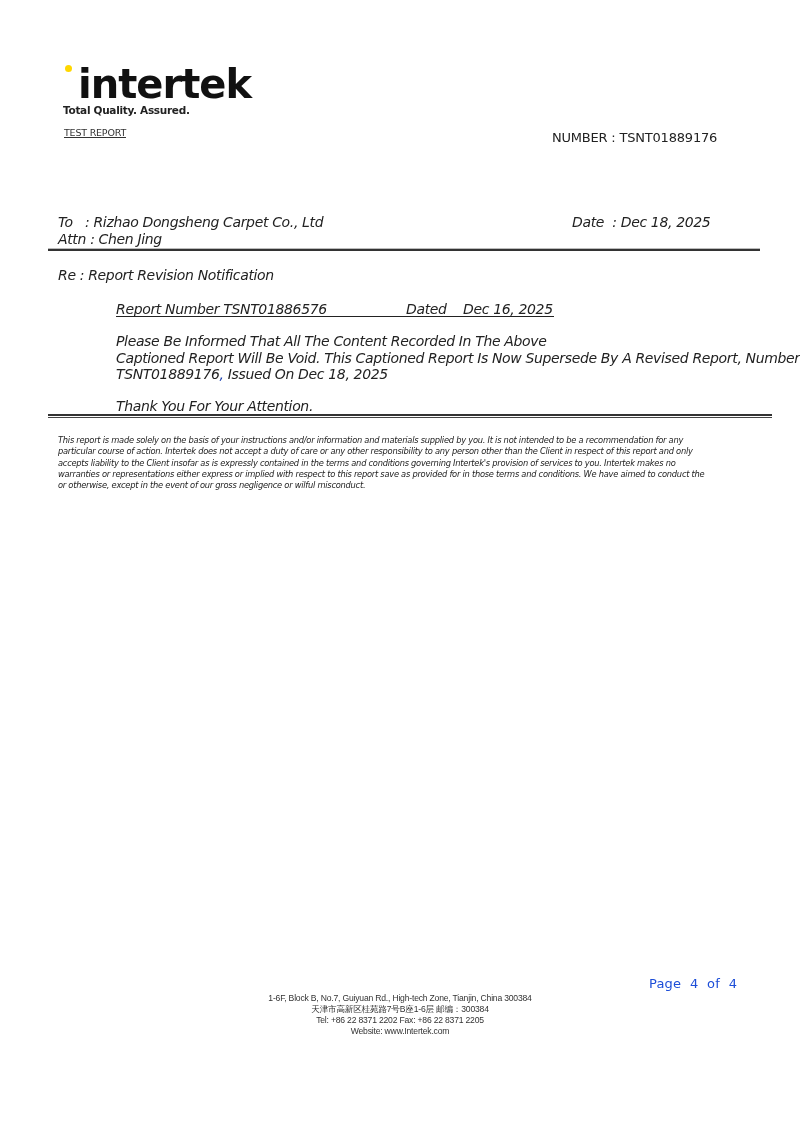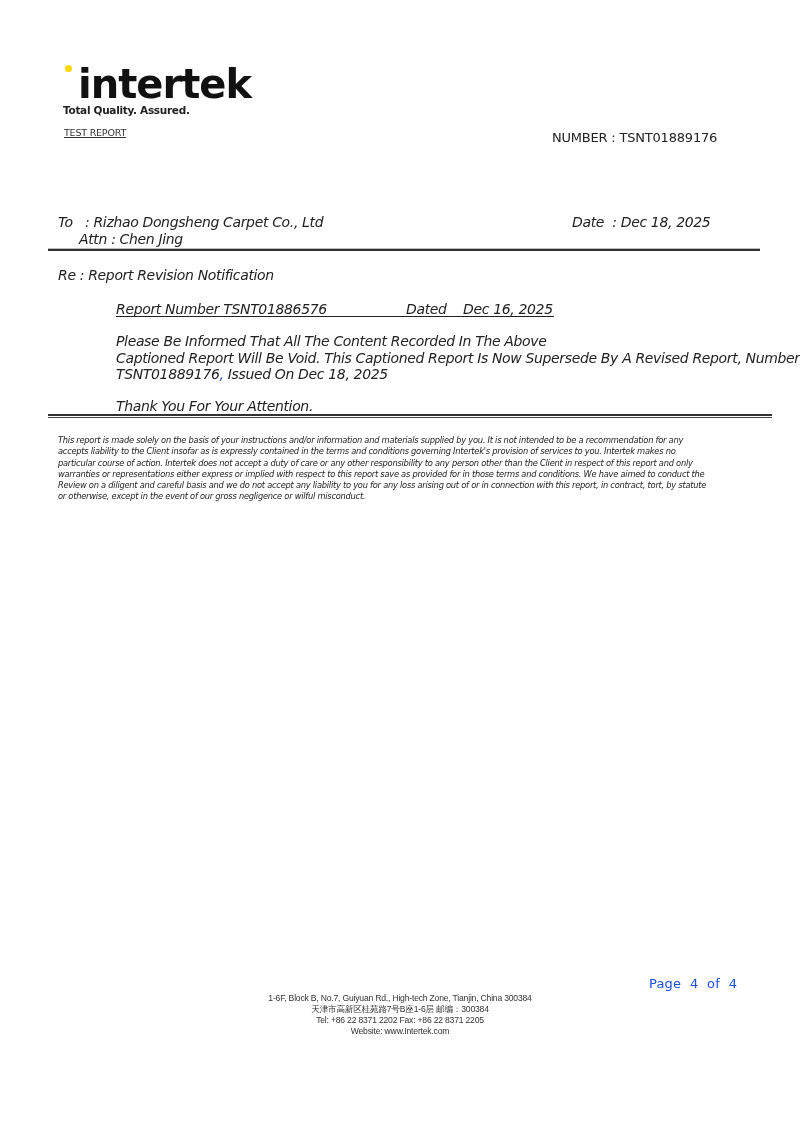--- a/index.html
+++ b/index.html
@@ -16,21 +16,21 @@
     .logo-dot {
       position: absolute; left: 3px; top: 1px; width: 7px; height: 7px;
       border-radius: 50%; background: #ffd700;
     }
     .tagline { left: 63px; top: 104px; font-size: 10.5px; font-weight: bold; color: #222; letter-spacing: -0.3px; }
     .test-report { left: 64px; top: 127px; font-size: 9.5px; text-decoration: underline; color: #333; letter-spacing: -0.2px; text-align: right; }
     .number { left: 552px; top: 130px; font-size: 13px; color: #222; letter-spacing: -0.2px; }
 
     .mono13 { font-size: 14px; color: #222; letter-spacing: -0.35px; white-space: nowrap; font-style: italic; }
     .to-line { left: 58px; top: 214px; }
-    .attn-line { left: 58px; top: 231px; margin-left: 21px; }
+    .attn-line { left: 58px; top: 231px; }
     .date-line { left: 572px; top: 214px; }
     .rule-top { left: 48px; top: 248px; width: 712px; height: 2px; background: #333; border-top: 1px solid #bbb; }
 
     .re-line { left: 58px; top: 267px; }
     .ref-line { left: 116px; top: 301px; width: 438px; border-bottom: 1px solid #222; height: 15px; }
     .ref-num { position: absolute; left: 0; top: 0; }
     .ref-dated { position: absolute; left: 290px; top: 0; }
     .body-p { left: 116px; top: 333px; line-height: 16.5px; width: 640px; }
     .body-p div { white-space: nowrap; }
     .blue-comma { color: #1a3fb0; }
@@ -81,24 +81,23 @@
   <div>Please Be Informed That All The Content Recorded In The Above</div>
   <div>Captioned Report Will Be Void. This Captioned Report Is Now Supersede By A Revised Report, Number</div>
   <div><span>TSNT01889176</span><span class="blue-comma">,</span><span style="white-space:pre;"> Issued On Dec 18, 2025</span></div>
 </div>
 <div class="abs thanks mono13">Thank You For Your Attention.</div>
 <div class="abs rule-double-1"></div>
 <div class="abs rule-double-2"></div>
 
 <div class="abs disclaimer">
   <div>This report is made solely on the basis of your instructions and/or information and materials supplied by you. It is not intended to be a recommendation for any</div>
+  <div>particular course of action. Intertek does not accept a duty of care or any other responsibility to any person other than the Client in respect of this report and only</div>
   <div>accepts liability to the Client insofar as is expressly contained in the terms and conditions governing Intertek's provision of services to you. Intertek makes no</div>
-  <div>particular course of action. Intertek does not accept a duty of care or any other responsibility to any person other than the Client in respect of this report and only</div>
   <div>warranties or representations either express or implied with respect to this report save as provided for in those terms and conditions. We have aimed to conduct the</div>
-  <div>Review on a diligent and careful basis and we do not accept any liability to you for any loss arising out of or in connection with this report, in contract, tort, by statute</div>
   <div>or otherwise, except in the event of our gross negligence or wilful misconduct.</div>
 </div>
 
 <div class="abs page-num" style="white-space:pre;">Page  4  of  4</div>
 <div class="abs footer">
   <div class="footer-line">1-6F, Block B, No.7, Guiyuan Rd., High-tech Zone, Tianjin, China 300384</div>
   <div class="footer-line">天津市高新区桂苑路7号B座1-6层 邮编：300384</div>
   <div class="footer-line">Tel: +86 22 8371 2202 Fax: +86 22 8371 2205</div>
   <div class="footer-line">Website: www.Intertek.com</div>
 </div>

